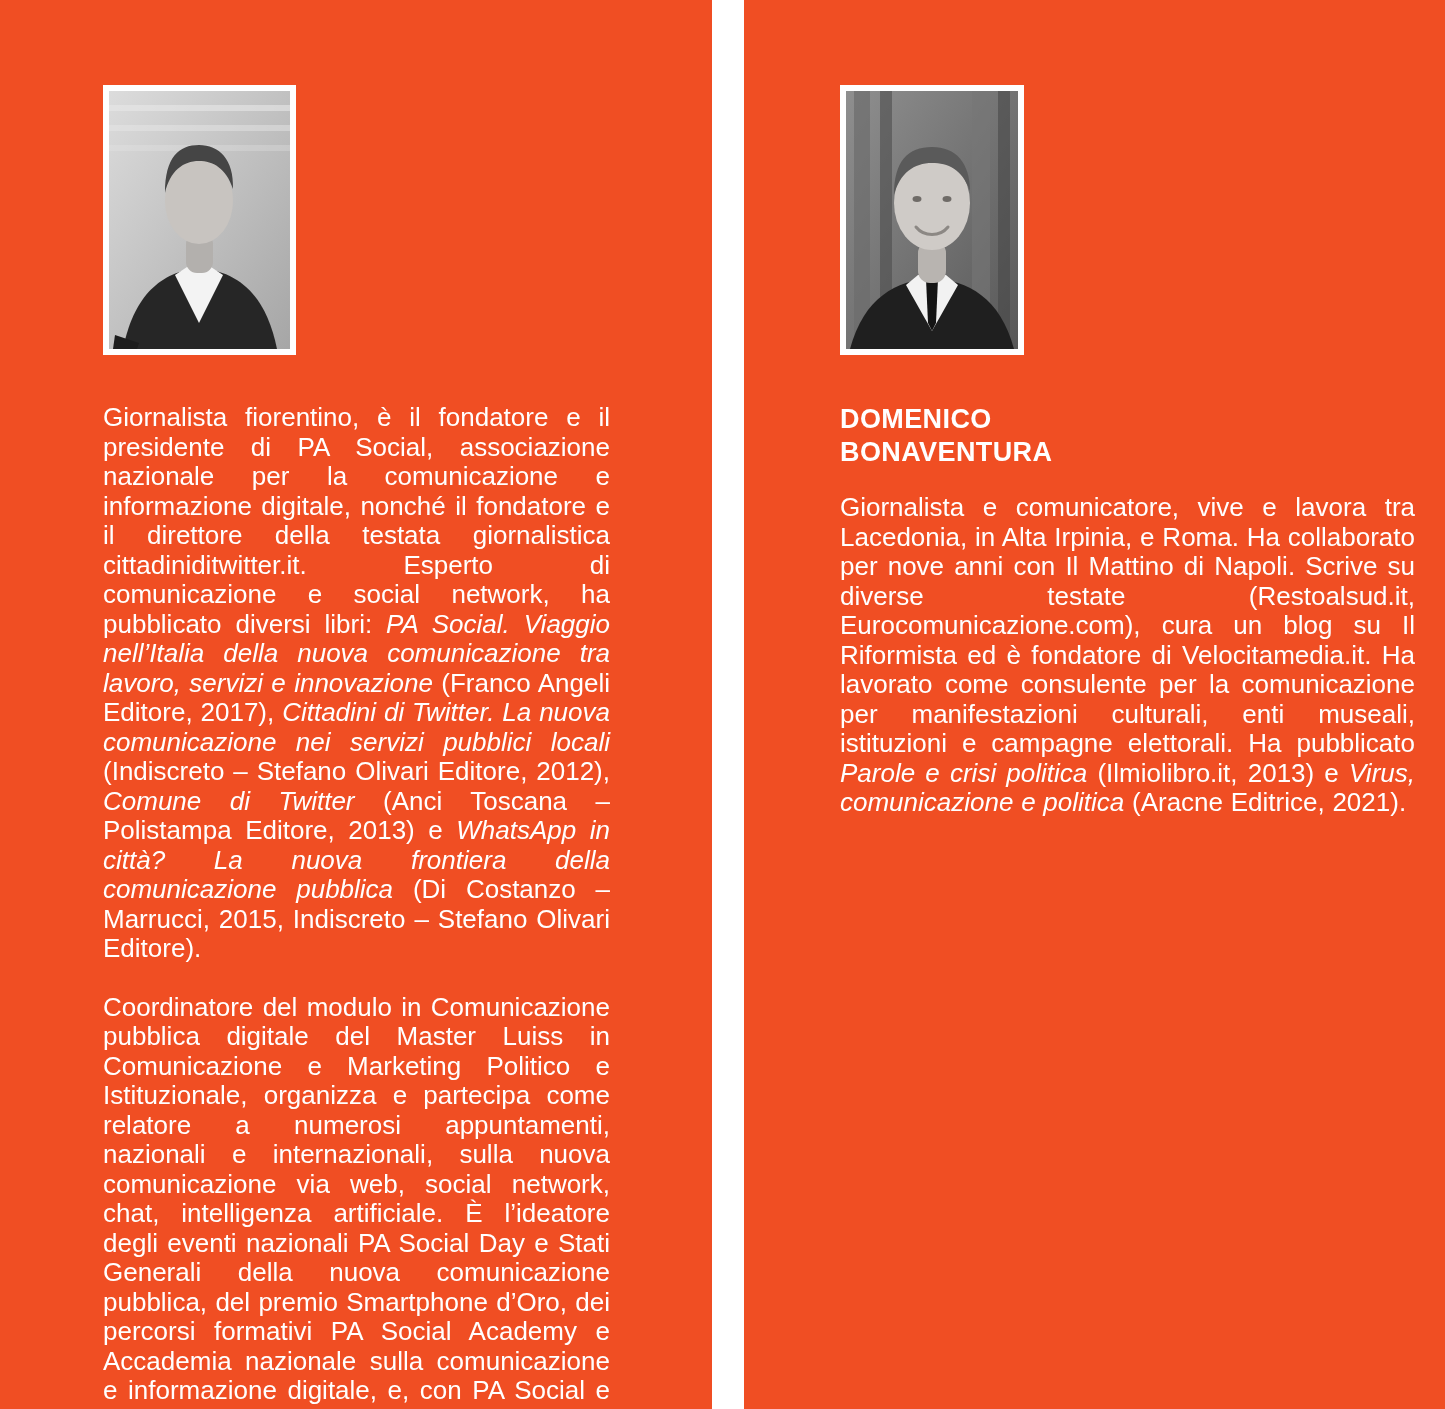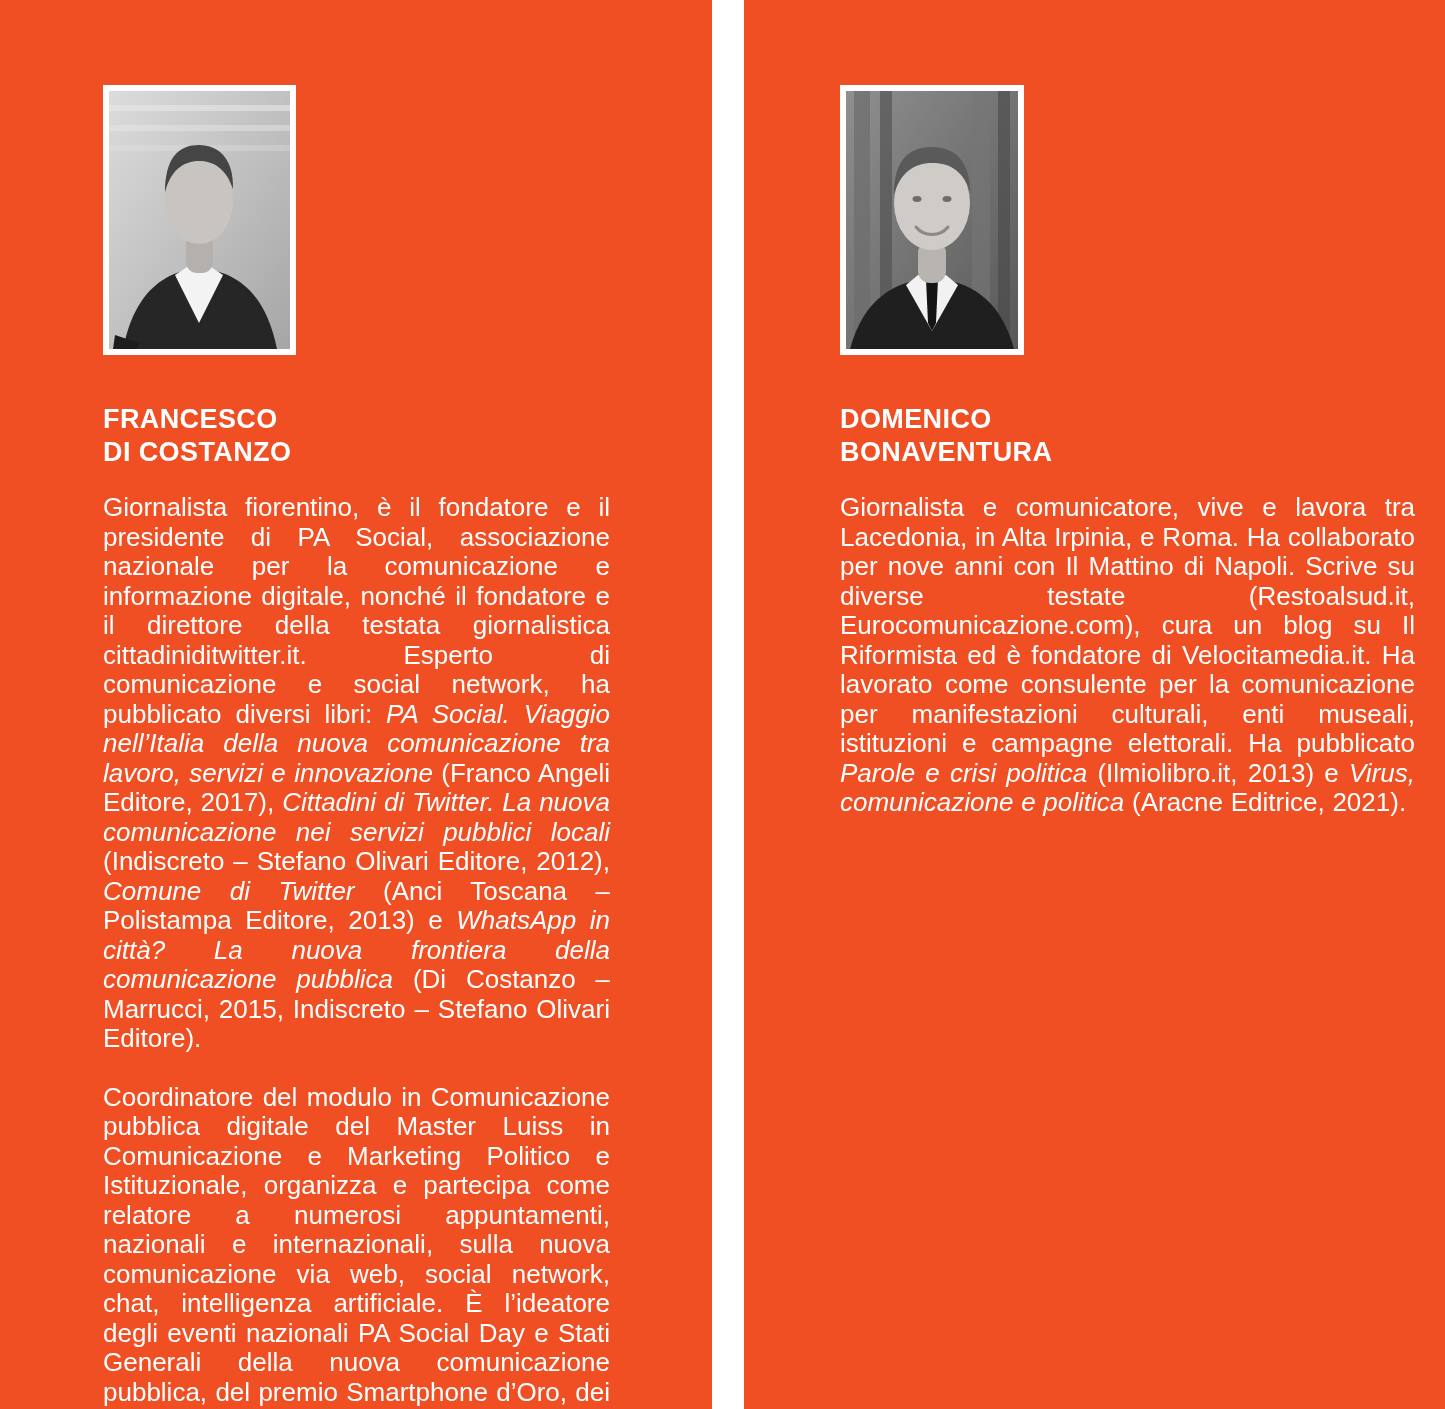--- a/index.html
+++ b/index.html
@@ -74,24 +74,20 @@
       <rect x="0" y="54" width="181" height="6" fill="#e8e8e8" opacity="0.3"></rect>
       <path d="M14 258 C26 198 58 180 90 177 C124 180 156 198 168 258 Z" fill="#262626"></path>
       <path d="M66 184 L90 232 L114 184 L102 176 L78 176 Z" fill="#f3f3f3"></path>
       <rect x="77" y="142" width="27" height="40" rx="11" fill="#b3b0ad"></rect>
       <ellipse cx="90" cy="110" rx="34" ry="43" fill="#c8c4c0"></ellipse>
       <path d="M56 102 C56 66 70 54 90 54 C110 54 125 68 124 98 C117 77 104 70 90 70 C74 70 61 80 56 102 Z" fill="#454545"></path>
       <path d="M6 244 L30 252 L28 258 L4 258 Z" fill="#1d1d1d"></path>
     </svg>
   </div>
 
-  <h1 class="author-name">
-    <span>FRANCESCO</span><br>
-    <span>DI COSTANZO</span>
-  </h1>
 
   <p class="bio" lang="it"><span>Giornalista fiorentino, è il fondatore e il presidente di PA Social, associazione nazionale per la comunicazione e informazione digitale, nonché il fondatore e il direttore della testata giornalistica cittadiniditwitter.it. Esperto di comunicazione e social network, ha pubblicato diversi libri: </span><em>PA Social. Viaggio nell’Italia della nuova comunicazione tra lavoro, servizi e innovazione</em><span> (Franco Angeli Editore, 2017), </span><em>Cittadini di Twitter. La nuova comunicazione nei servizi pubblici locali</em><span> (Indiscreto – Stefano Olivari Editore, 2012), </span><em>Comune di Twitter</em><span> (Anci Toscana – Polistampa Editore, 2013) e </span><em>WhatsApp in città? La nuova frontiera della comunicazione pubblica</em><span> (Di Costanzo – Marrucci, 2015, Indiscreto – Stefano Olivari Editore).</span></p>
   <p class="bio" lang="it"><span>Coordinatore del modulo in Comunicazione pubblica digitale del Master Luiss in Comunicazione e Marketing Politico e Istituzionale, organizza e partecipa come relatore a numerosi appuntamenti, nazionali e internazionali, sulla nuova comunicazione via web, social network, chat, intelligenza artificiale. È l’ideatore degli eventi nazionali PA Social Day e Stati Generali della nuova comunicazione pubblica, del premio Smartphone d’Oro, dei percorsi formativi PA Social Academy e Accademia nazionale sulla comunicazione e informazione digitale, e, con PA Social e Istituto Piepoli, dell’Osservatorio nazionale sulla comunicazione digitale.</span></p>
 
 </section>
 
 <section class="flap flap-right">
 
   <div class="photo-frame size-right">
     <svg width="172" height="258" viewBox="0 0 172 258">

